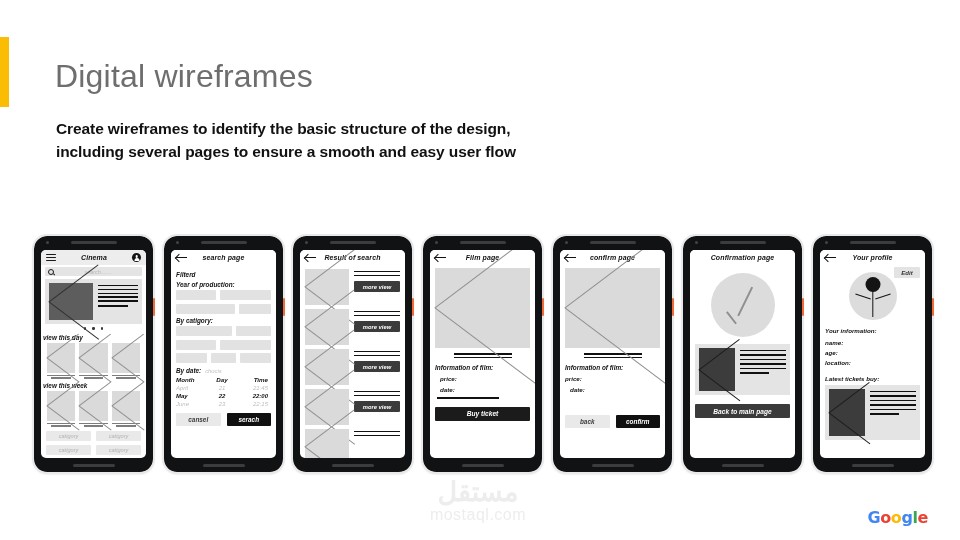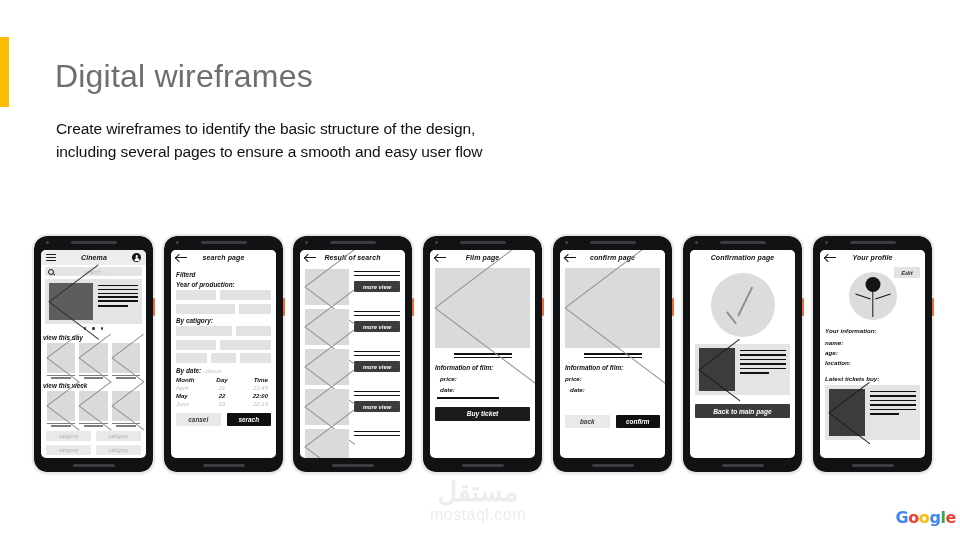--- a/index.html
+++ b/index.html
@@ -13,21 +13,21 @@
   .accent-bar{position:absolute;left:0;top:37px;width:9px;height:70px;background:#fbbc04;}
 
   
   .title{
     position:absolute;left:55px;top:58px;
     font-size:32px;color:#6e6e6e;font-weight:400;letter-spacing:.2px;
     white-space:nowrap;
   }
   .subtitle{
     position:absolute;left:56px;top:117px;width:480px;
-    font-size:15.5px;line-height:23px;color:#111;font-weight:400;
+    font-size:15.5px;line-height:23px;color:#111;font-weight:700;
     letter-spacing:-.1px;
   }
 
   
   .phone{position:absolute;top:236px;width:119px;height:236px;}
   .body-outer{
     position:absolute;inset:0;background:#111214;border-radius:13px;
     box-shadow:0 1px 3px rgba(0,0,0,.35);
   }
   .body-outer::before{ 
@@ -206,21 +206,21 @@
   .prof-k{font-size:6.2px;font-style:italic;font-weight:700;color:#111;margin-top:3px;}
 
   
   .watermark{
     position:absolute;left:408px;top:478px;width:140px;text-align:center;
     color:#ededed;user-select:none;
   }
   .wm-ar{font-size:27px;font-weight:700;line-height:28px;letter-spacing:1px;}
   .wm-en{font-size:16px;line-height:18px;letter-spacing:.5px;}
   .google{
-    position:absolute;right:4px;top:508px;font-size:16px;font-weight:700;
+    position:absolute;right:32px;top:508px;font-size:16px;font-weight:700;
     letter-spacing:-.4px;font-family:"DejaVu Sans", sans-serif;
   }
   .google span:nth-child(1){color:#4285F4;}
   .google span:nth-child(2){color:#EA4335;}
   .google span:nth-child(3){color:#FBBC05;}
   .google span:nth-child(4){color:#4285F4;}
   .google span:nth-child(5){color:#34A853;}
   .google span:nth-child(6){color:#EA4335;}
 </style>
 </head>

